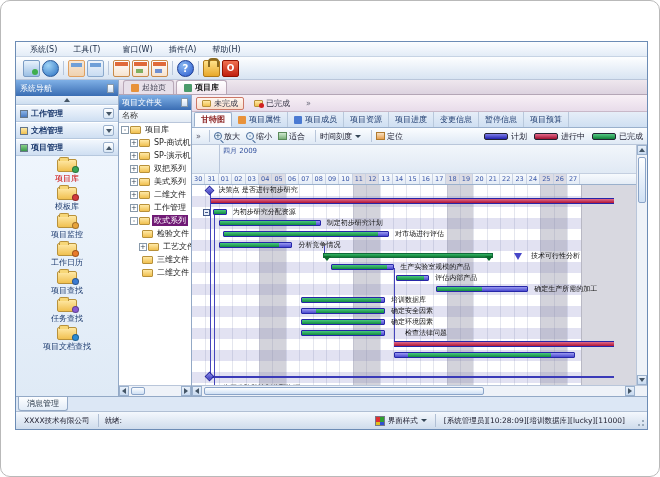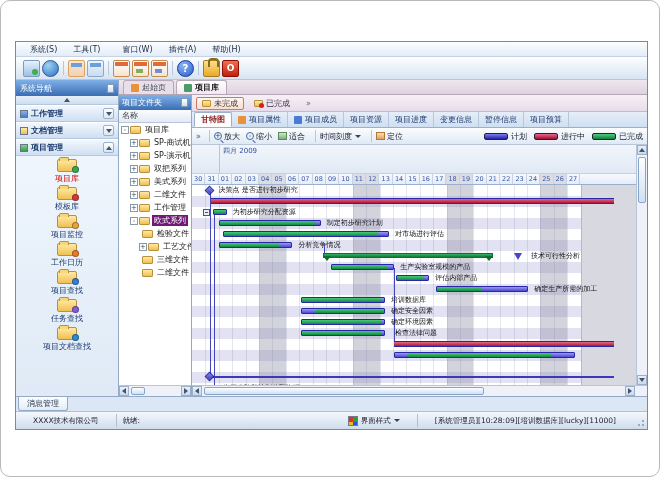--- a/index.html
+++ b/index.html
@@ -135,21 +135,21 @@
   .thumb { position:absolute; background:linear-gradient(#fdfeff,#cfe0f4); border:1px solid #8aa4c8; border-radius:2px; }
   .tri-up { width:0;height:0;border-left:3px solid transparent;border-right:3px solid transparent;border-bottom:4px solid #456; }
   .tri-down { width:0;height:0;border-left:3px solid transparent;border-right:3px solid transparent;border-top:4px solid #456; }
   .tri-left { width:0;height:0;border-top:3px solid transparent;border-bottom:3px solid transparent;border-right:4px solid #456; }
   .tri-right { width:0;height:0;border-top:3px solid transparent;border-bottom:3px solid transparent;border-left:4px solid #456; }
 
   
   .msgstrip { height:15px; background:#dce7f5; border-top:1px solid #93a9c6; display:flex; }
   .msgtab { margin-left:2px; height:14px; padding:0 8px; background:linear-gradient(#fdfeff,#e2ecf7); border:1px solid #93a9c6; border-top:none; border-radius:0 0 3px 3px; display:flex; align-items:center; color:#234; }
   .statusbar { height:18px; background:linear-gradient(#f4f8fd,#cfdcec); border-top:1px solid #b0bfd4; display:flex; align-items:center; font-size:7.5px; color:#223; }
-  .st-cell { padding:0 17px; height:13px; display:flex; align-items:center; border-right:1px solid #b0bfd4; }
+  .st-cell { padding:0 8px; height:13px; display:flex; align-items:center; border-right:1px solid #b0bfd4; }
   .st-ready { flex:1; padding:0 6px; }
   .styleic { width:10px; height:10px; margin-right:3px; background:
       linear-gradient(to right,#e03030 50%,#30a030 50%) top/10px 5px no-repeat,
       linear-gradient(to right,#e0c020 50%,#3050d0 50%) bottom/10px 5px no-repeat; border:1px solid #778; }
   .grip { width:10px; height:12px; margin:0 2px; background:
       radial-gradient(circle at 8px 10px,#9ab 1px,transparent 1.5px),
       radial-gradient(circle at 8px 6px,#9ab 1px,transparent 1.5px),
       radial-gradient(circle at 4px 10px,#9ab 1px,transparent 1.5px); }
 </style>
 </head>
@@ -576,21 +576,21 @@
                       <div class="prog" style="left: 18%; width: 82%;"></div>
                     </div>
                     <span class="tlabel" style="left: 198.96px; top: 121px;">确定安全因素</span>
                     <div class="bar" style="left: 108.54px; width: 84.42px; top: 134px;">
                       <div class="prog" style="left: 0%; width: 96%;"></div>
                     </div>
                     <span class="tlabel" style="left: 198.96px; top: 132px;">确定环境因素</span>
                     <div class="bar" style="left: 108.54px; width: 84.42px; top: 145px;">
                       <div class="prog" style="left: 0%; width: 96%;"></div>
                     </div>
-                    <span class="tlabel" style="left: 203px; top: 143px;">检查法律问题</span>
+                    <span class="tlabel" style="left: 213px; top: 143px;">检查法律问题</span>
                     <div class="redbar" style="left: 202.34px; width: 219.76px; top: 156px;"></div>
                     <div class="bar" style="left: 202.34px; width: 180.9px; top: 167px;">
                       <div class="prog" style="left: 7%; width: 80%;"></div>
                     </div>
                     <div class="linebar" style="left: 17.42px; width: 404.68px; top: 191px;"></div>
                     <div class="diamond" style="left: 14.42px; top: 188px;"></div>
                     <div class="msq" style="left: 20.1px; top: 200px;"></div>
                     <span class="tlabel" style="left: 31.1px; top: 198px;">为开发阶段计划分配资源</span>
                     <div class="linebar" style="left: 25.46px; width: 355.1px; top: 213px;"></div>
                     <div class="diamond" style="left: 22.46px; top: 210px;"></div>

